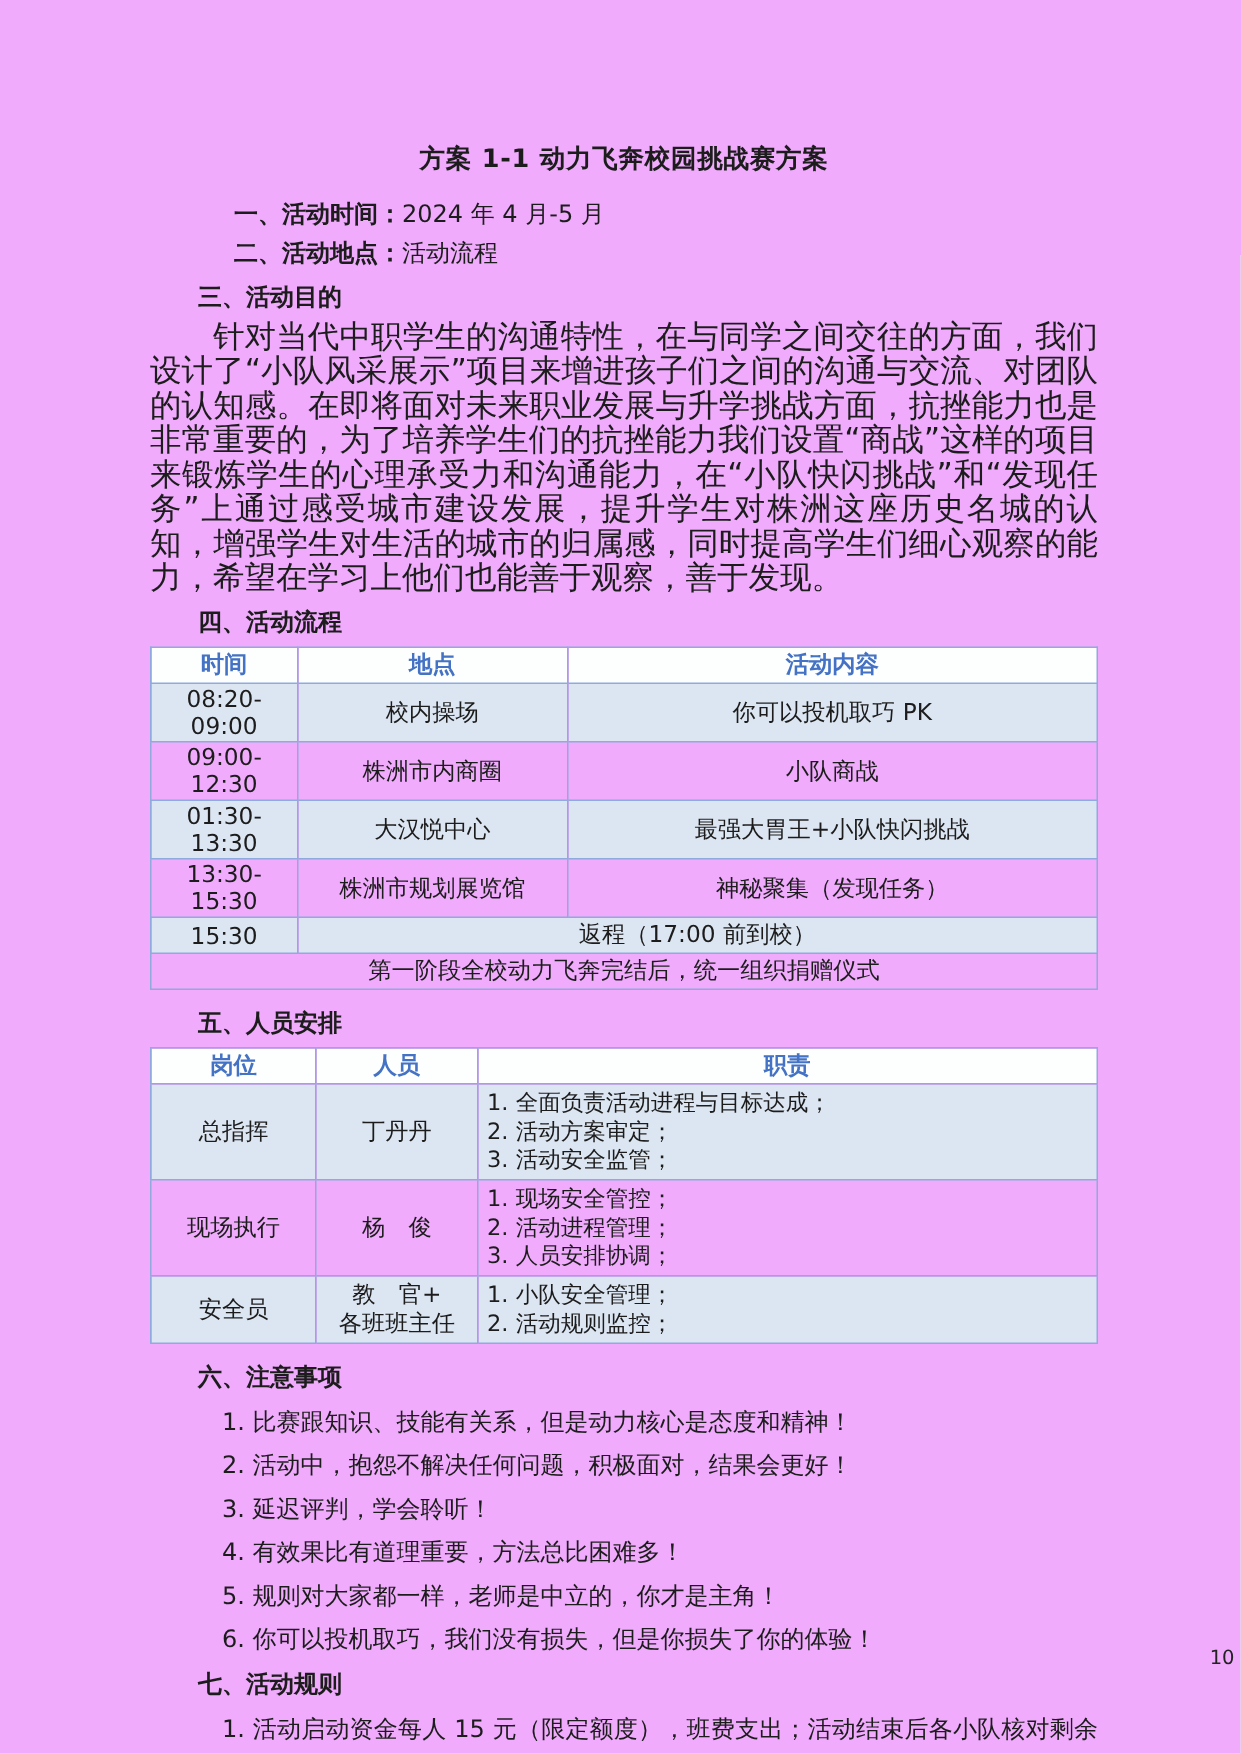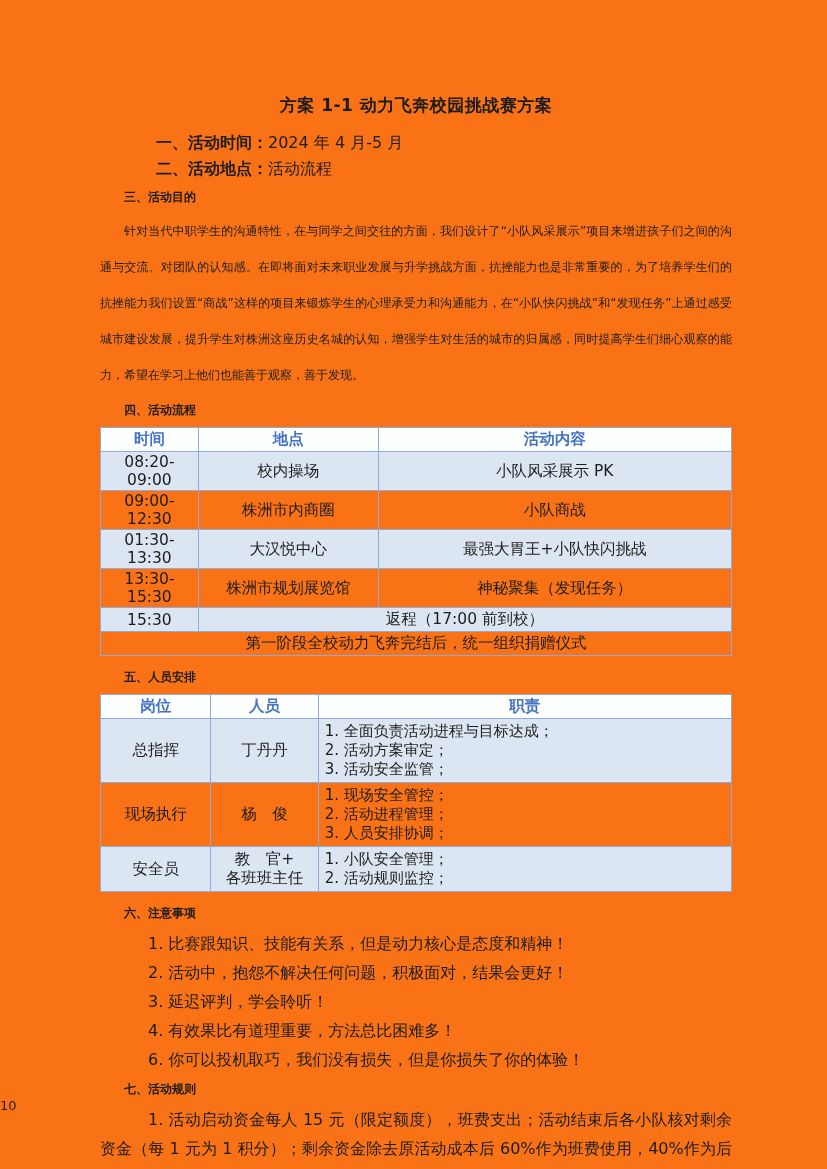--- a/index.html
+++ b/index.html
@@ -1,44 +1,44 @@
 <!DOCTYPE html>
 <html style="--accent-blue: #4472C4; --table-border: #8FAADC; --band-fill: #DCE6F2;"><head>
 <meta charset="utf-8">
 <style>
   html,body { margin:0; padding:0; background:#e8e8e8; }
   .page {
     position:relative;
     width:827px; height:1169px;
     margin:0 auto;
-    background:#f97316;
+    background:#f0abfc;
     font-family:"DejaVu Sans","Liberation Sans",sans-serif;
     color:#1c1c1c;
     overflow:hidden;
   }
   .content {
     position:absolute;
     left:100px; top:94px;
     width:632px;
   }
   .title {
     font-size:17px; font-weight:bold;
     text-align:center;
     margin:0 0 13px 0;
     letter-spacing:0.5px;
   }
   .kv-line { font-size:16px; line-height:26px; margin:0; text-indent:2em; }
   .kv-line .lbl { font-weight:bold;margin-left:24px; }
   .sec-heading {
-    font-size:12px; font-weight:bold;
+    font-size:16px; font-weight:bold;
     line-height:27px; margin:2px 0 2px 0;
     text-indent:2em;
   }
   .para {
-    font-size:12px; line-height:36px;
+    font-size:21px; line-height:23px;
     text-align:justify; text-indent:2em;
     margin:0 0 4px 0;
   }
   table.doc-table {
     width:100%; border-collapse:collapse;
     table-layout:fixed;
     margin:3px 0 8px 0;
     font-size:15.5px;
   }
   table.doc-table th, table.doc-table td {
@@ -60,22 +60,22 @@
     font-size:15px; line-height:19px;
   }
   #staff-table td { font-size:15.5px; line-height:19px; padding:3px 4px;margin-top:30px; }
   .note-item, .rule-item {
     font-size:16px; line-height:29px;
     margin:0; text-indent:3em;
   }
   .rule-item { text-align:justify; }
   .page-number {
     position:absolute;
-    left:0; right:16px; bottom:56px;
-    text-align:left;
+    left:0; right:4px; bottom:56px;
+    text-align:right;
     font-size:13px; color:#222;
   }
 </style>
 </head>
 <body>
 
 <div class="page">
   <div class="content">
 
     <h1 class="title">方案 1-1 动力飞奔校园挑战赛方案</h1>
@@ -100,21 +100,21 @@
         <tr>
           <th>时间</th>
           <th>地点</th>
           <th>活动内容</th>
         </tr>
       </thead>
       <tbody id="schedule-body">
           <tr class="band">
             <td>08:20-09:00</td>
             <td>校内操场</td>
-            <td>小队风采展示 PK</td>
+            <td>你可以投机取巧 PK</td>
           </tr>
           <tr>
             <td>09:00-12:30</td>
             <td>株洲市内商圈</td>
             <td>小队商战</td>
           </tr>
           <tr class="band">
             <td>01:30-13:30</td>
             <td>大汉悦中心</td>
             <td>最强大胃王+小队快闪挑战</td>
@@ -185,20 +185,21 @@
           </tr>
         </tbody>
     </table>
 
     <p class="sec-heading">六、注意事项</p>
     <div id="notes-list">
         <p class="note-item">1. 比赛跟知识、技能有关系，但是动力核心是态度和精神！</p>
         <p class="note-item">2. 活动中，抱怨不解决任何问题，积极面对，结果会更好！</p>
         <p class="note-item">3. 延迟评判，学会聆听！</p>
         <p class="note-item">4. 有效果比有道理重要，方法总比困难多！</p>
+        <p class="note-item">5. 规则对大家都一样，老师是中立的，你才是主角！</p>
         <p class="note-item">6. 你可以投机取巧，我们没有损失，但是你损失了你的体验！</p>
       </div>
 
     <p class="sec-heading">七、活动规则</p>
     <div id="rules-list">
         <p class="rule-item">1. 活动启动资金每人 15 元（限定额度），班费支出；活动结束后各小队核对剩余资金（每 1 元为 1 积分）；剩余资金除去原活动成本后 60%作为班费使用，40%作为后续捐赠金额；</p>
       </div>
 
   </div>
 

